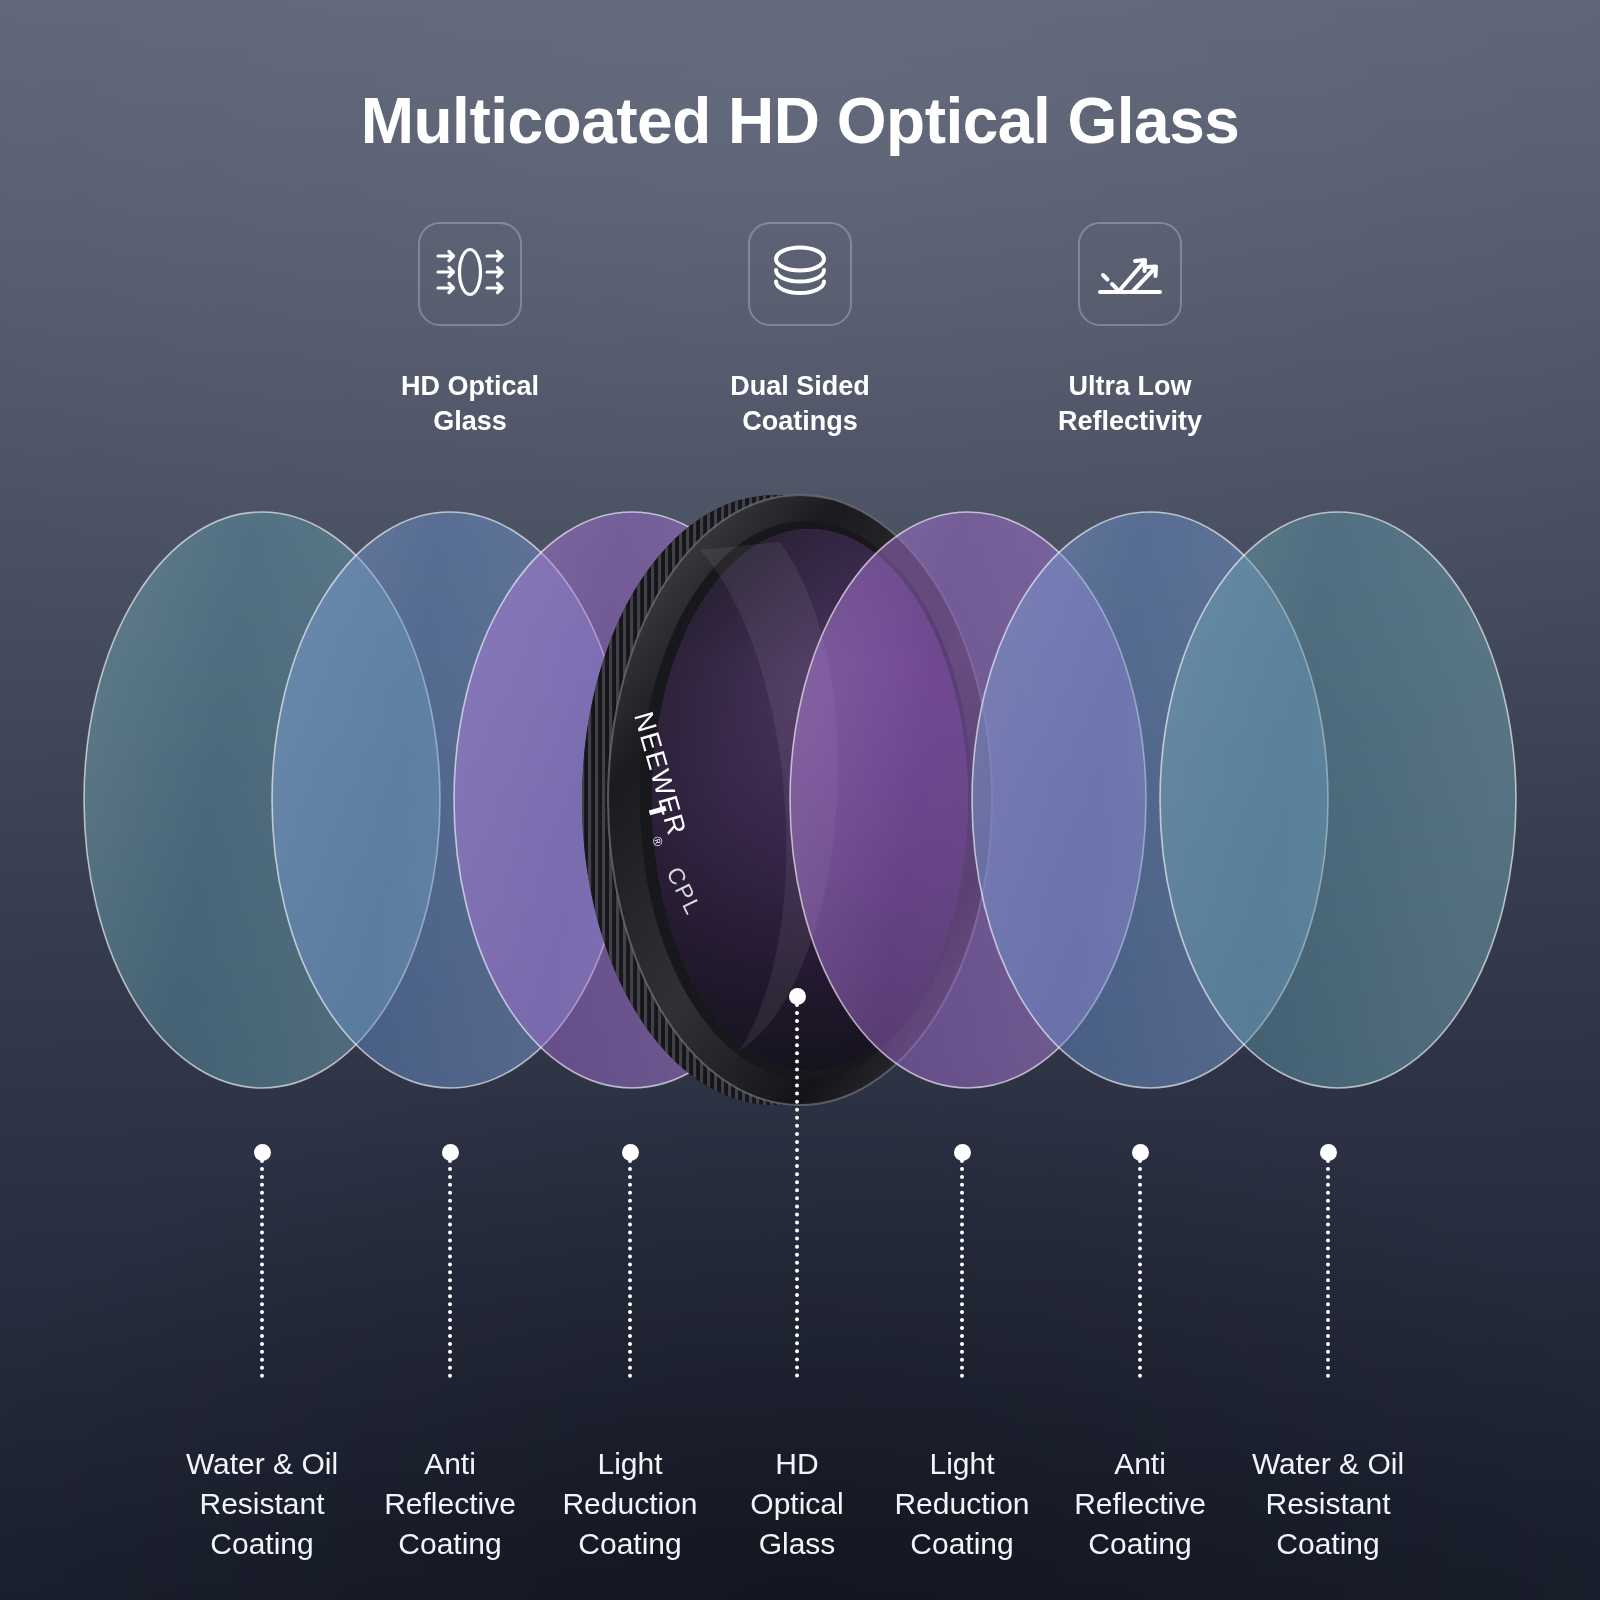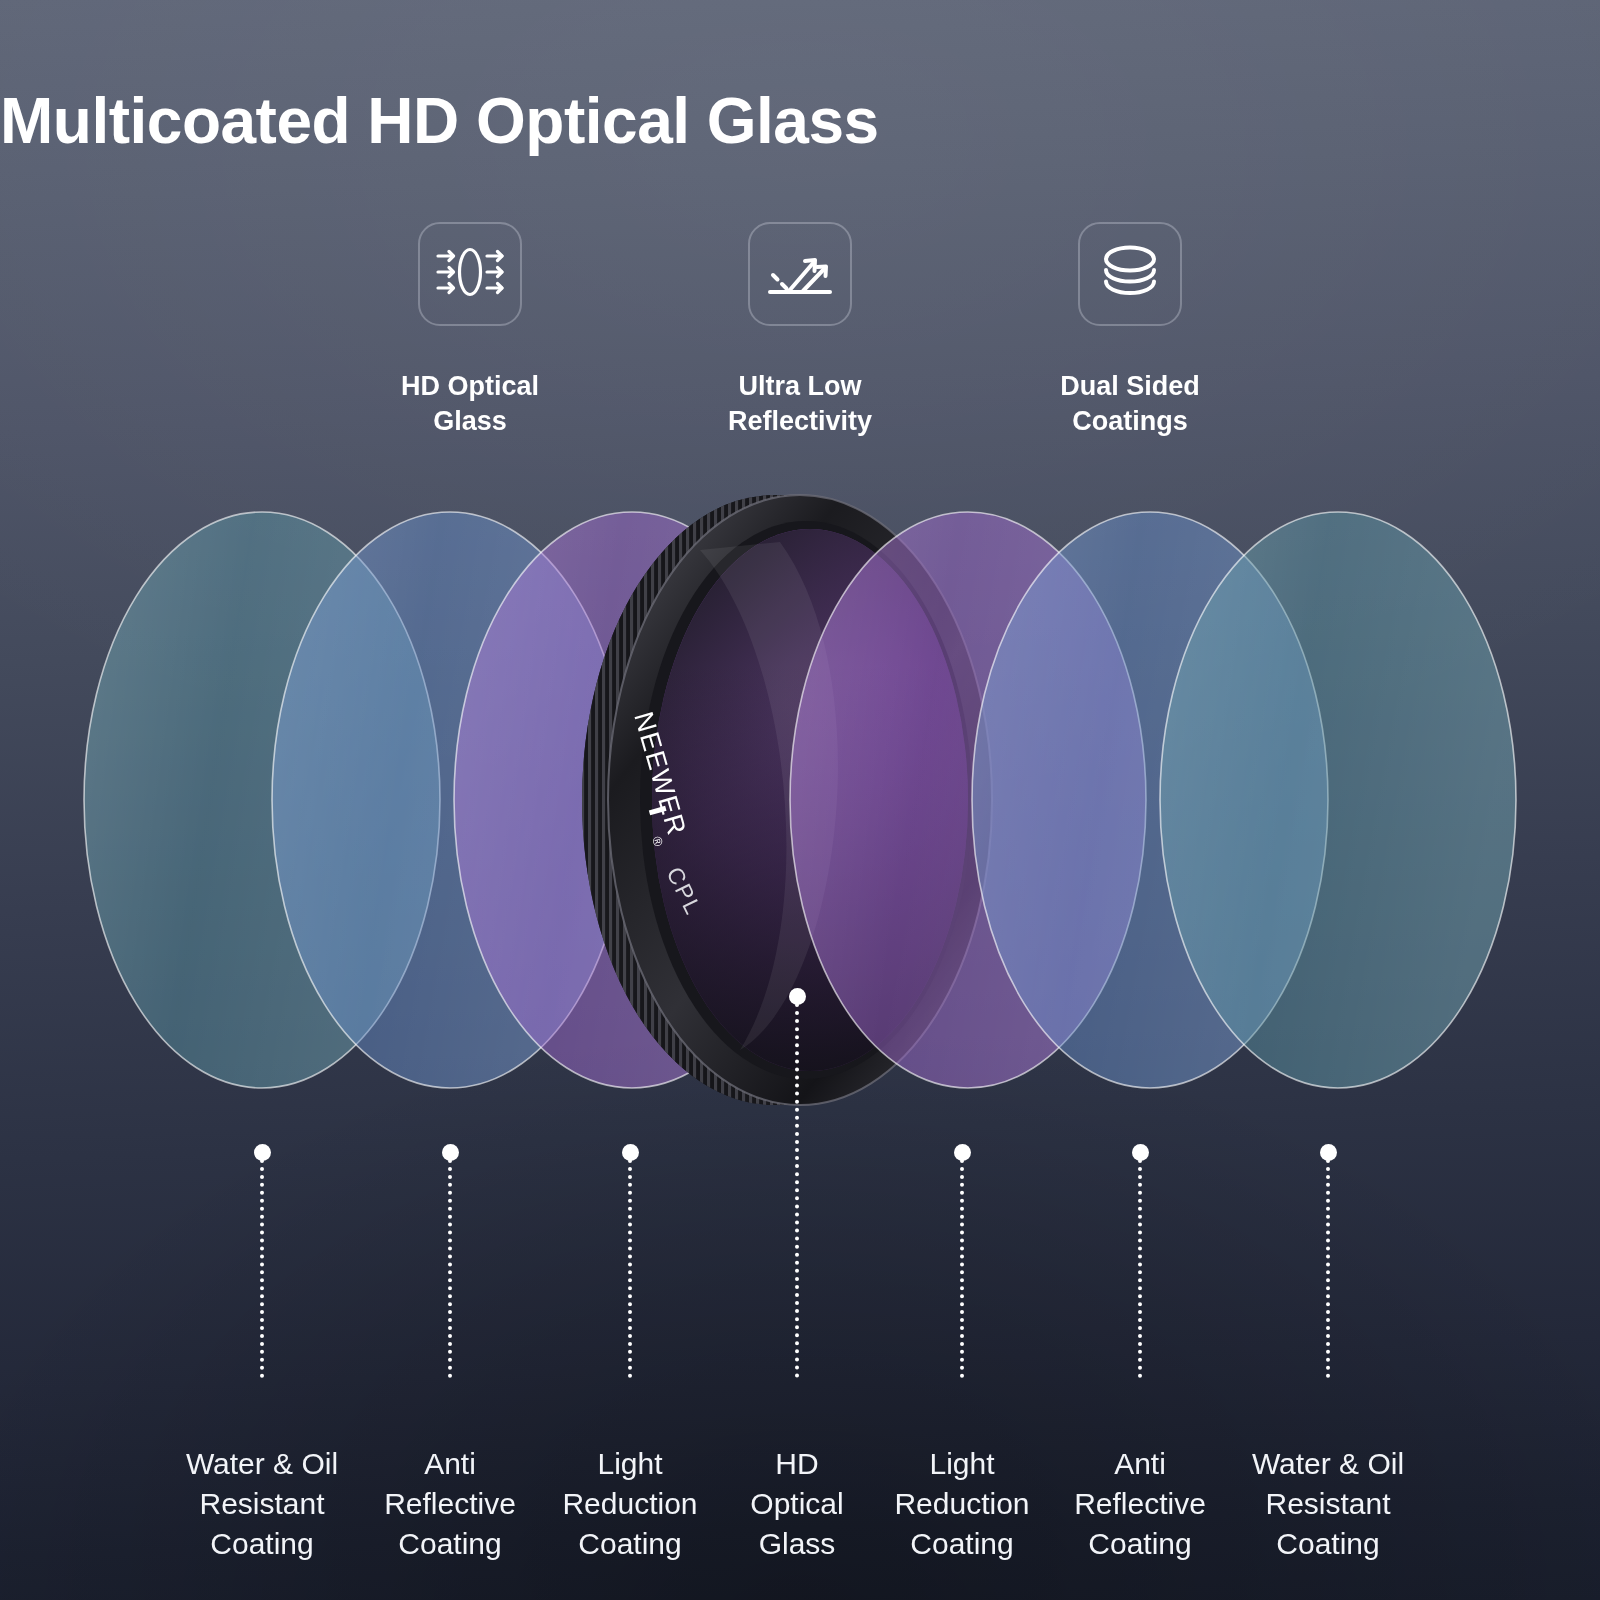--- a/index.html
+++ b/index.html
@@ -35,20 +35,21 @@
     pointer-events: none;
     z-index: 1;
   }
 
   
   .title {
     position: absolute;
     top: 84px;
     left: 0;
     width: 1600px;
+    text-align: center;
     color: #ffffff;
     font-size: 64px;
     font-weight: bold;
     letter-spacing: -0.5px;
     z-index: 6;
     white-space: nowrap;
   }
 
   
   .features {
@@ -173,46 +174,46 @@
           </svg>
         </span>
       </div>
       <div class="feat-label">HD Optical
 Glass</div>
     </div>
 
     <div class="feature">
       <div class="feat-iconbox">
         <span>
+          <svg width="64" height="58" viewBox="0 0 64 58" fill="none" stroke="#ffffff" stroke-width="4" stroke-linecap="round" stroke-linejoin="round">
+            <ellipse cx="32" cy="16" rx="24" ry="11.5" fill="none"></ellipse>
+            <path d="M8 27 C8 33.5 18.7 38.5 32 38.5 C45.3 38.5 56 33.5 56 27"></path>
+            <path d="M8 38.5 C8 45 18.7 50 32 50 C45.3 50 56 45 56 38.5"></path>
+          </svg>
+        </span>
+      </div>
+      <div class="feat-label">Dual Sided
+Coatings</div>
+    </div>
+
+    <div class="feature">
+      <div class="feat-iconbox">
+        <span>
           <svg width="70" height="56" viewBox="0 0 70 56" fill="none" stroke="#ffffff" stroke-width="4" stroke-linecap="round" stroke-linejoin="round">
             <path d="M5 48 H65"></path>
             <path d="M8 31 L12.5 35.5 M17 40 L21.5 44.5" stroke-dasharray="0"></path>
             <path d="M24 47 L49 18"></path>
             <path d="M40 17 L50 16 L49.5 27"></path>
             <path d="M38 47 L60 24"></path>
             <path d="M52 23 L61 22.5 L60.5 32"></path>
           </svg>
         </span>
       </div>
       <div class="feat-label">Ultra Low
 Reflectivity</div>
-    </div>
-
-    <div class="feature">
-      <div class="feat-iconbox">
-        <span>
-          <svg width="64" height="58" viewBox="0 0 64 58" fill="none" stroke="#ffffff" stroke-width="4" stroke-linecap="round" stroke-linejoin="round">
-            <ellipse cx="32" cy="16" rx="24" ry="11.5" fill="none"></ellipse>
-            <path d="M8 27 C8 33.5 18.7 38.5 32 38.5 C45.3 38.5 56 33.5 56 27"></path>
-            <path d="M8 38.5 C8 45 18.7 50 32 50 C45.3 50 56 45 56 38.5"></path>
-          </svg>
-        </span>
-      </div>
-      <div class="feat-label">Dual Sided
-Coatings</div>
     </div>
 
   </div>
 
   <svg id="stage" viewBox="0 0 1600 1600">
     <defs>
 
       <linearGradient id="sheenL" x1="0" y1="0" x2="1" y2="0.25">
         <stop offset="0%" stop-color="#ffffff" stop-opacity="0.13"></stop>
         <stop offset="45%" stop-color="#ffffff" stop-opacity="0.03"></stop>

